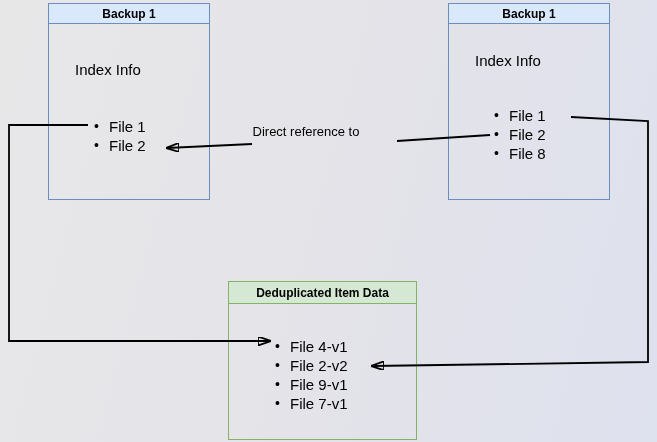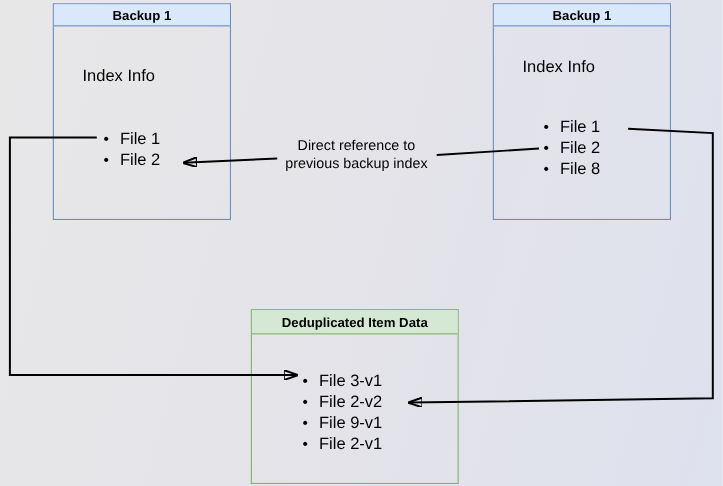--- a/index.html
+++ b/index.html
@@ -51,21 +51,21 @@
     height: 19px;
     white-space: nowrap;
   }
   ul.file-list .bullet {
     width: 15px;
     font-size: 14px;
     flex: 0 0 15px;
   }
   .annotation {
     position: absolute;
-    left: 243px; top: 123px; width: 162px;
+    left: 225px; top: 123px; width: 162px;
     text-align: center;
     font-size: 13px;
     line-height: 17px;
   }
   svg.connectors {
     position: absolute;
     left: 0; top: 0;
     width: 657px; height: 442px;
     pointer-events: none;
   }
@@ -112,33 +112,33 @@
         <span>File 8</span>
       </li>
     </ul>
   </div>
 
   <div class="node green" style="left:228px; top:281px; width:189px; height:159px;">
     <div class="titlebar">Deduplicated Item Data</div>
     <ul class="file-list" style="left:46px; top:55px;">
       <li>
         <span class="bullet">•</span>
-        <span>File 3-v1</span>
+        <span>File 4-v1</span>
       </li>
       <li>
         <span class="bullet">•</span>
         <span>File 2-v2</span>
       </li>
       <li>
         <span class="bullet">•</span>
         <span>File 9-v1</span>
       </li>
       <li>
         <span class="bullet">•</span>
-        <span>File 2-v1</span>
+        <span>File 7-v1</span>
       </li>
     </ul>
   </div>
 
   <svg class="connectors" viewBox="0 0 657 442" xmlns="http://www.w3.org/2000/svg">
     <defs>
       <marker id="arrowhead" viewBox="0 0 13 9" refX="12" refY="4.5" markerWidth="13" markerHeight="9" markerUnits="userSpaceOnUse" orient="auto">
         <path d="M0,0 L13,4.5 L0,9 Z" fill="#000000" stroke="none"></path>
       </marker>
     </defs>
@@ -146,16 +146,15 @@
     <path d="M 88 125 L 9 125 L 9 341 L 270 341" marker-end="url(#arrowhead)"></path>
 
     <path d="M 571 117 L 648 121 L 648 362 L 372 366" marker-end="url(#arrowhead)"></path>
 
     <path d="M 490 135 L 397 141"></path>
     <path d="M 252 144 L 167 148" marker-end="url(#arrowhead)"></path>
   </svg>
 
   <div class="annotation">
     <div>Direct reference to</div>
-    <div>previous backup index</div>
   </div>
 
 </div>
 
 </body></html>

